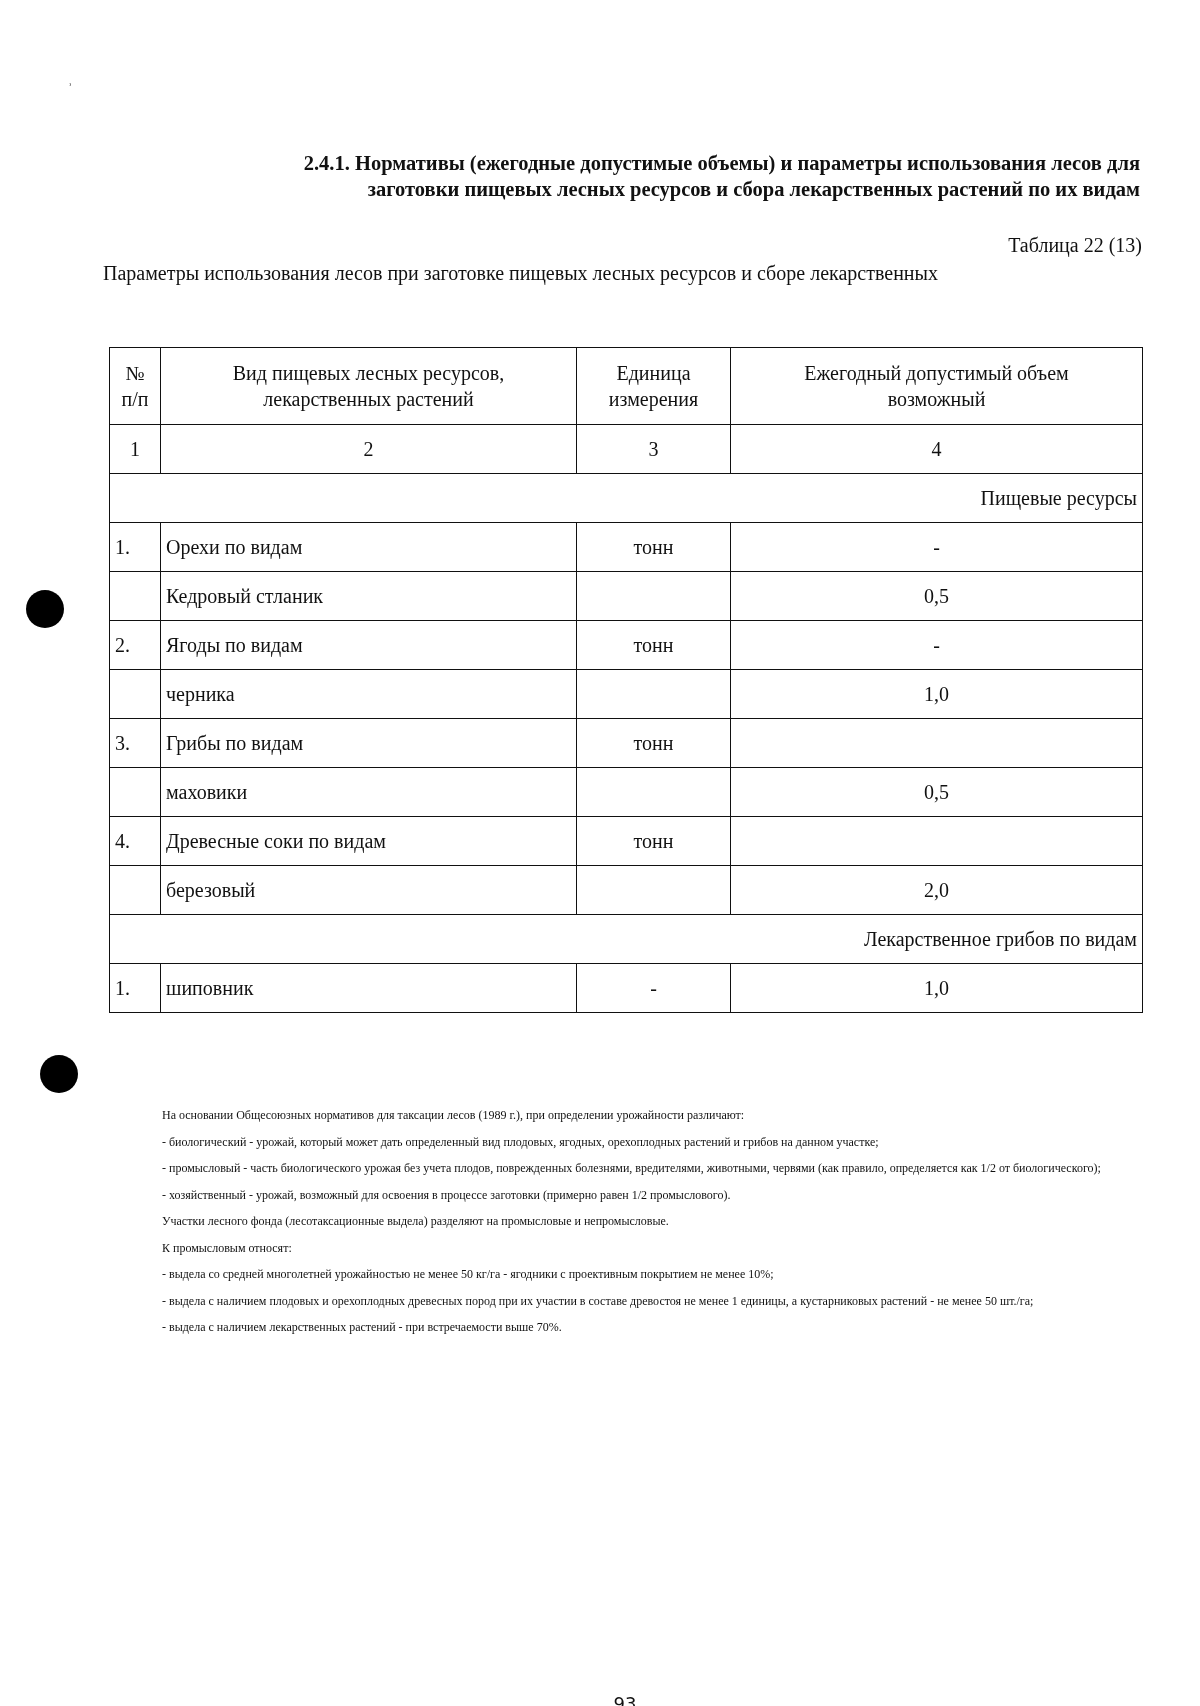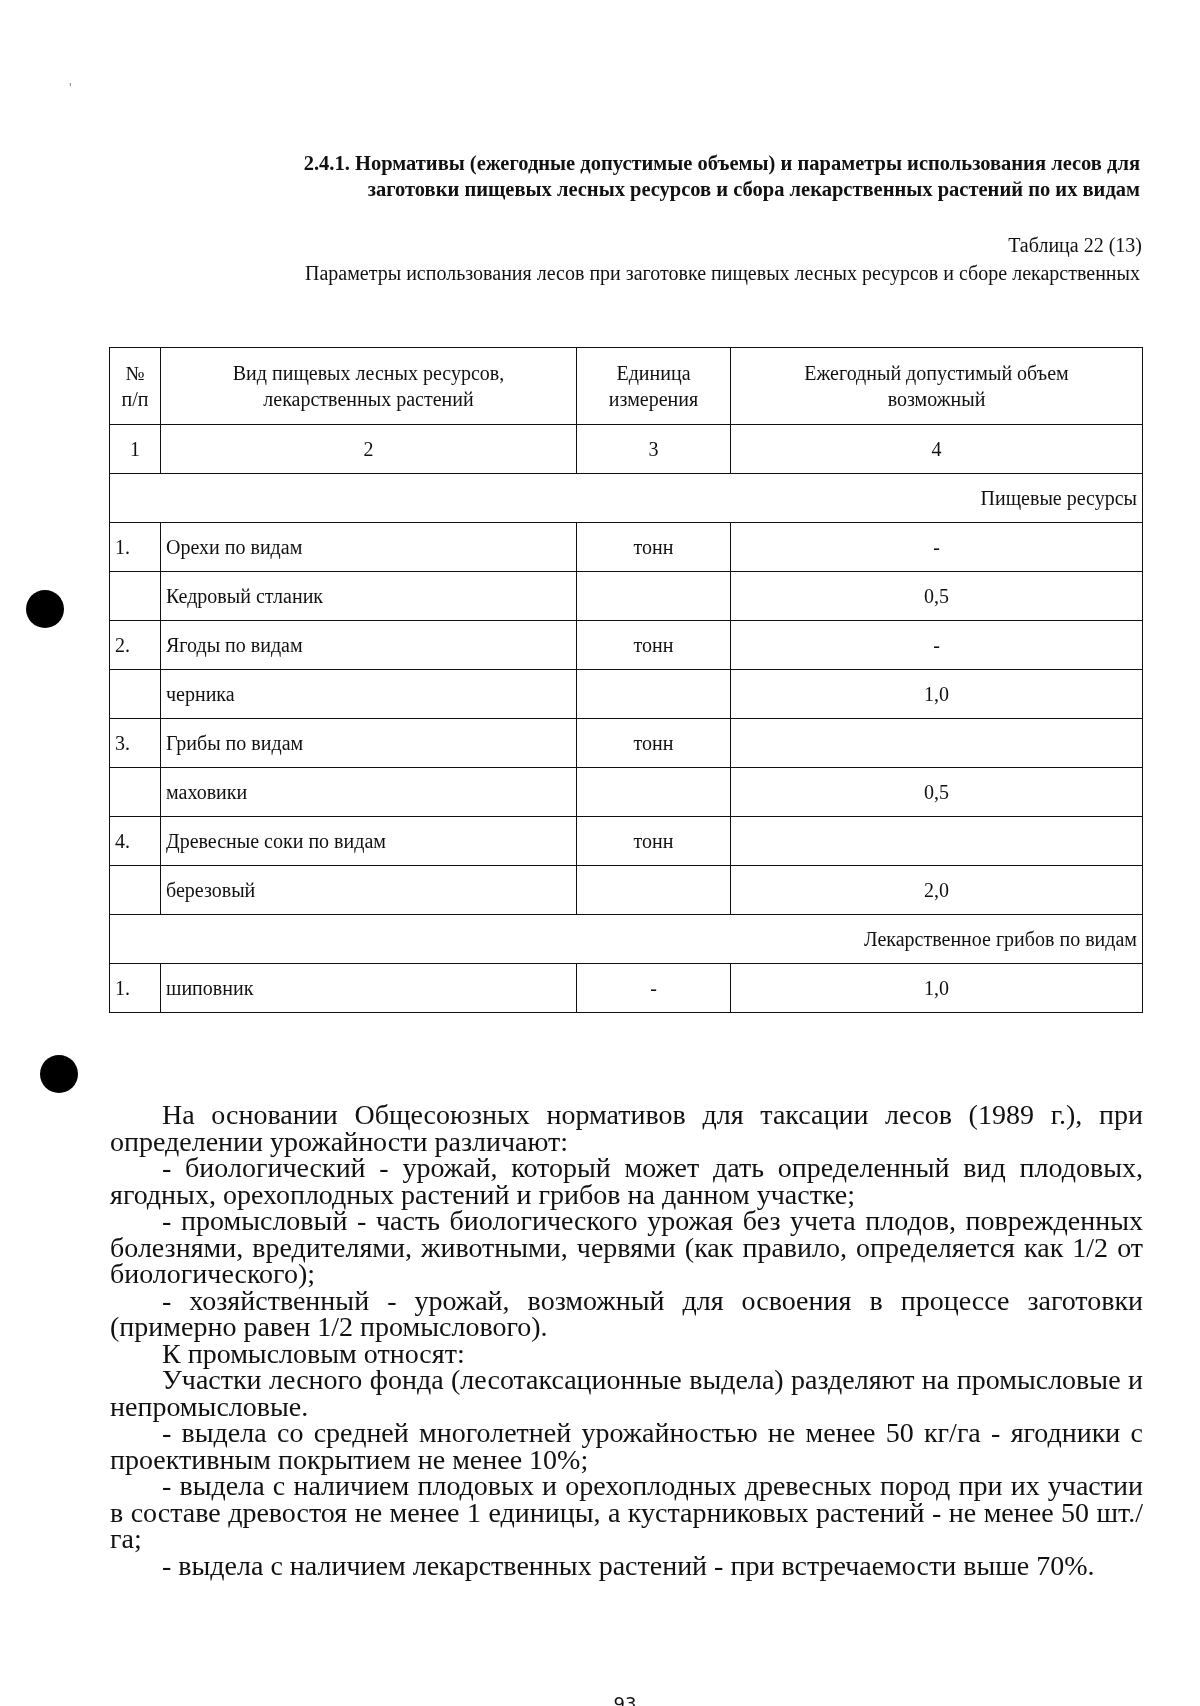--- a/index.html
+++ b/index.html
@@ -3,32 +3,32 @@
 <meta charset="utf-8">
 <style>
   html, body { margin:0; padding:0; background:#ffffff; }
   body { width:1200px; height:1706px; position:relative; overflow:hidden;
          font-family:"Liberation Serif", serif; color:#111; }
   .hole { position:absolute; width:38px; height:38px; border-radius:50%; background:#000; }
   .mark { position:absolute; font-size:14px; color:#333; }
   .heading { position:absolute; left:110px; width:1030px; top:150px; text-align:right;
              font-weight:bold; font-size:20.5px; line-height:26px; }
   .tab-label { position:absolute; right:58px; top:234px; font-size:20px;text-align:center; }
-  .caption { position:absolute; left:110px; width:1030px; top:260px; text-align:right;
+  .caption { position:absolute; left:103px; width:1030px; top:260px; text-align:left;
              font-size:20px; line-height:26px; }
   table.norms { position:absolute; left:109px; top:347px; width:1034px;
                 border-collapse:collapse; font-size:20px; }
   table.norms td { border:1.5px solid #111; padding:0 5px; height:48px; }
   table.norms tr.head td { height:76px; text-align:center; line-height:26px; }
   .c1 { width:40px; }
   .c2 { width:405px; }
   .c3 { width:143px; text-align:center; }
   .c4 { text-align:center; }
   td.section { text-align:right; }
-  .body-text { position:absolute; left:110px; width:1033px; top:1102px; font-size:28px;
+  .body-text { position:absolute; left:110px; width:1033px; top:1102px; font-size:12px;
                line-height:26.5px; text-align:justify; }
   .body-text p { margin:0; text-indent:52px; }
   .page-num { position:absolute; left:0; width:1250px; top:1693px; text-align:center;
               font-family:"DejaVu Sans", sans-serif; font-size:18px; }
 </style>
 </head>
 <body>
 
 <div class="hole" style="left:26px; top:590px;"></div>
 <div class="hole" style="left:40px; top:1055px;"></div>
@@ -132,20 +132,20 @@
     <td class="c4">1,0</td>
   </tr>
 </tbody>
   </table>
 
 <div class="body-text">
   <p>На основании Общесоюзных нормативов для таксации лесов (1989 г.), при определении урожайности различают:</p>
   <p>- биологический - урожай, который может дать определенный вид плодовых, ягодных, орехоплодных растений и грибов на данном участке;</p>
   <p>- промысловый - часть биологического урожая без учета плодов, поврежденных болезнями, вредителями, животными, червями (как правило, определяется как 1/2 от биологического);</p>
   <p>- хозяйственный - урожай, возможный для освоения в процессе заготовки (примерно равен 1/2 промыслового).</p>
+  <p>Участки лесного фонда (лесотаксационные выдела) разделяют на промысловые и непромысловые.</p>
   <p>К промысловым относят:</p>
-  <p>Участки лесного фонда (лесотаксационные выдела) разделяют на промысловые и непромысловые.</p>
   <p>- выдела со средней многолетней урожайностью не менее 50 кг/га - ягодники с проективным покрытием не менее 10%;</p>
   <p>- выдела с наличием плодовых и орехоплодных древесных пород при их участии в составе древостоя не менее 1 единицы, а кустарниковых растений - не менее 50 шт./га;</p>
   <p>- выдела с наличием лекарственных растений - при встречаемости выше 70%.</p>
 </div>
 
 <div class="page-num">93</div>
 
 </body></html>

